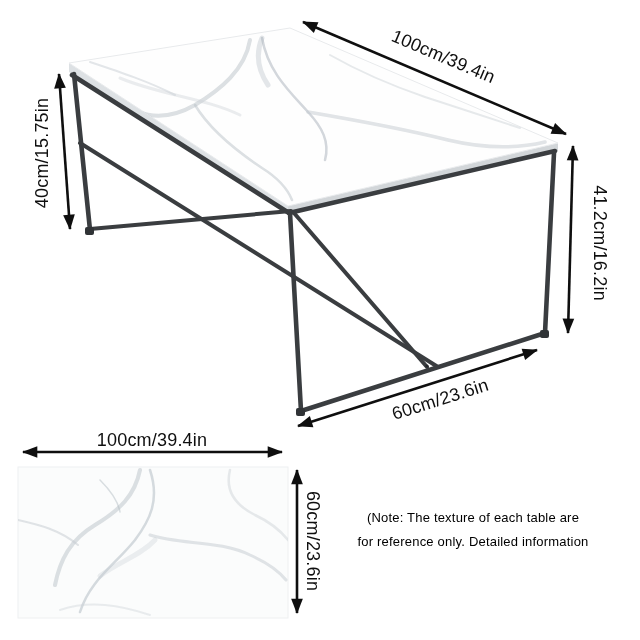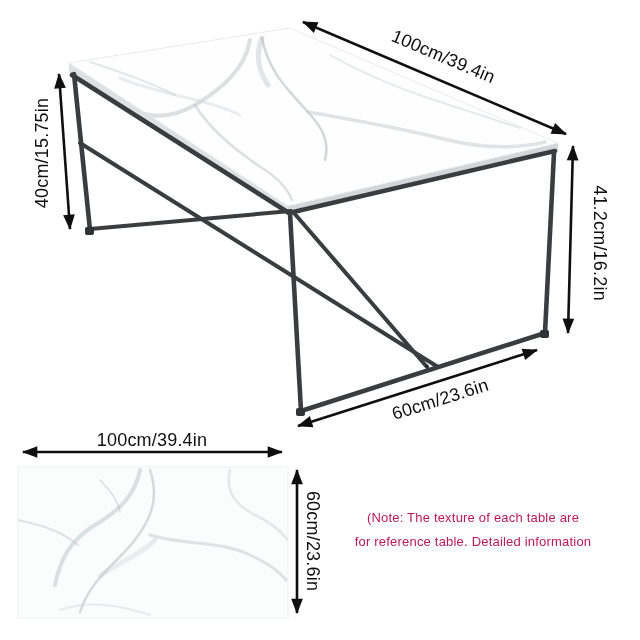--- a/index.html
+++ b/index.html
@@ -6,21 +6,21 @@
   .stage{position:relative;width:640px;height:640px;background:#ffffff;overflow:hidden;
          font-family:"Liberation Sans",sans-serif;}
   svg{position:absolute;left:0;top:0;}
   .dim-line{stroke:#0f0f0f;stroke-width:2.6;fill:none;}
   .frame-line{stroke:#3a3d40;stroke-width:4.6;fill:none;stroke-linecap:round;}
   .frame-thin{stroke:#3a3d40;stroke-width:4;fill:none;stroke-linecap:round;}
   .dim-text{font-family:"Liberation Sans",sans-serif;font-size:18px;fill:#0f0f0f;
             text-anchor:middle;letter-spacing:0.2px;}
   .vein{fill:none;stroke-linecap:round;}
   .note{position:absolute;left:333px;top:506px;width:280px;text-align:center;
-        font-size:13px;line-height:24px;color:#be185d;letter-spacing:0.2px;}
+        font-size:13px;line-height:24px;color:#000000;letter-spacing:0.2px;}
 </style>
 </head>
 <body>
 
 <div class="stage">
 
 <svg width="640" height="640" viewBox="0 0 640 640">
   <defs>
     <marker id="ah-end" viewBox="0 0 10 8" refX="9" refY="4" markerWidth="6.5" markerHeight="5" orient="auto" markerUnits="strokeWidth">
       <path d="M0.2,0.4 L9.6,4 L0.2,7.6 Z" fill="#0f0f0f"></path>
@@ -97,16 +97,16 @@
     <line class="dim-line" x1="23" y1="452" x2="282" y2="452" marker-start="url(#ah-start)" marker-end="url(#ah-end)"></line>
     <line class="dim-line" x1="297" y1="470" x2="297" y2="613" marker-start="url(#ah-start)" marker-end="url(#ah-end)"></line>
 
     <text class="dim-text" transform="translate(152,446)">100cm/39.4in</text>
     <text class="dim-text" transform="translate(307,541) rotate(90)">60cm/23.6in</text>
   </g>
 </svg>
 
 <div class="note">
   <div>(Note: The texture of each table are</div>
-  <div>for reference table. Detailed information</div>
+  <div>for reference only. Detailed information</div>
 </div>
 
 </div>
 
 </body></html>

